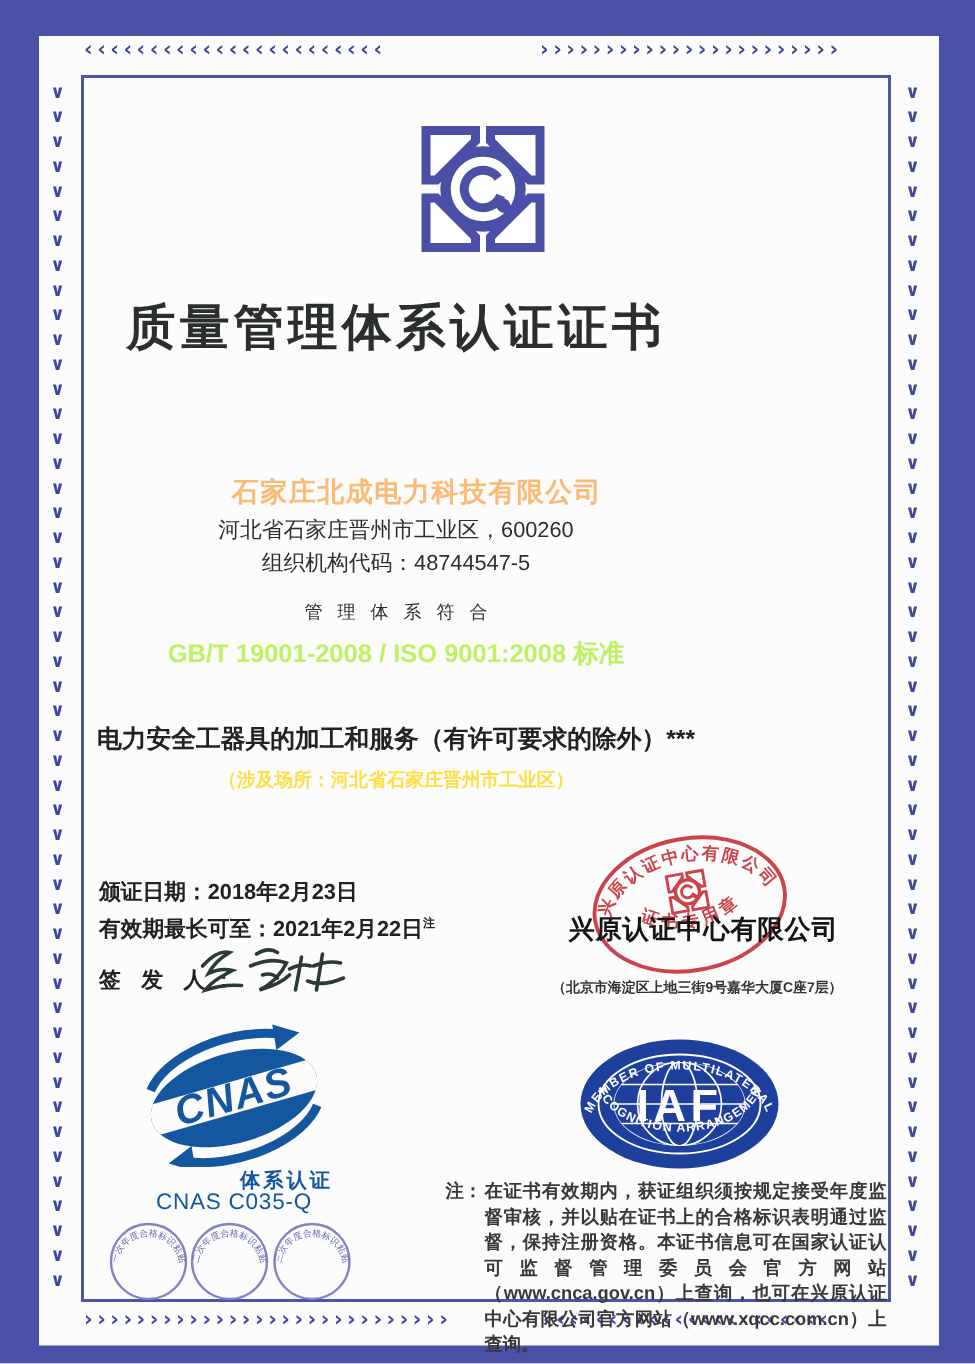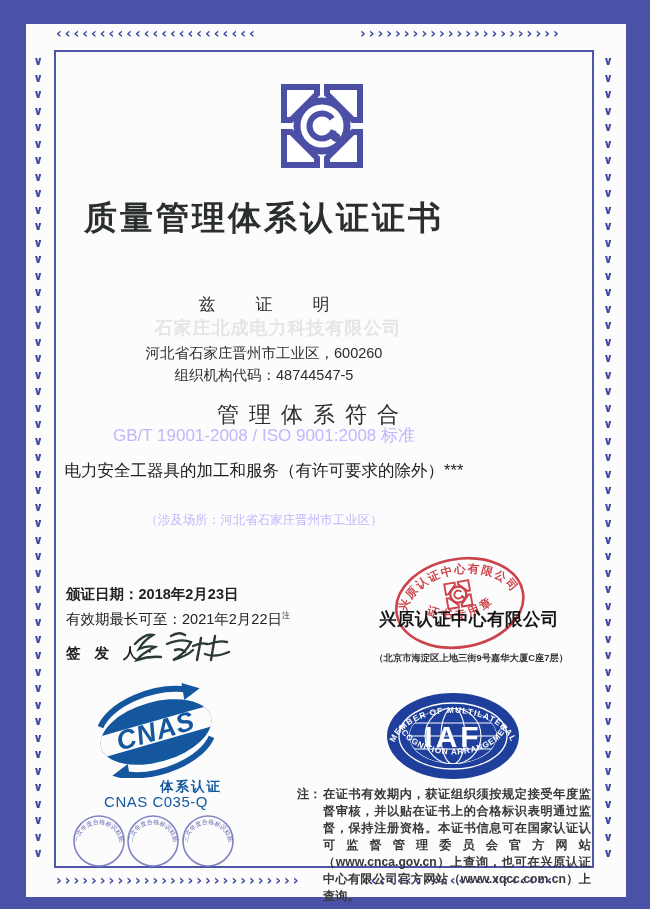--- a/index.html
+++ b/index.html
@@ -14,37 +14,37 @@
   .chev-v { position:absolute; font-family:"DejaVu Sans",sans-serif; font-weight:bold; font-size:12px;
             color:#3e47a0; writing-mode:vertical-rl; text-orientation:upright; letter-spacing:2.5px;
             height:812px; overflow:hidden; line-height:12px; }
   .inner-frame { position:absolute; left:54px; top:50px; width:540px; height:818px;
                  border:2px solid #4d55ab; }
   .title { top:196px; font-size:33px; font-weight:bold; letter-spacing:3px; color:#2b2f2c; }
   .reg { top:258px; left:388px; font-weight:bold; color:#1e1e1e; white-space:nowrap; }
   .reg .lbl { font-size:15px; }
   .reg .num { font-size:16px; letter-spacing:0.5px; }
   .certify { top:293px; font-size:17px; color:#2d2d2d; letter-spacing:40px; text-indent:40px; }
-  .company { top:316px; font-size:18px; font-weight:bold; color:#e5e5e5; letter-spacing:1px;padding-left:28px; }
+  .company { top:316px; font-size:18px; font-weight:bold; color:#fdba74; letter-spacing:1px;padding-left:28px; }
   .addr { top:344px; font-size:14.5px; color:#2d2d2d; }
   .orgcode { top:366px; font-size:14.5px; color:#2d2d2d; }
-  .sys-head { top:400px; font-size:22px; color:#2d2d2d; letter-spacing:10px; text-indent:10px;margin-left:44px; }
-  .standard { top:424px; font-size:17px; font-weight:normal; color:#c4b5fd; }
+  .sys-head { top:400px; font-size:12px; color:#2d2d2d; letter-spacing:10px; text-indent:10px; }
+  .standard { top:424px; font-size:17px; font-weight:bold; color:#bef264; }
   .scope-head { top:461px; font-size:14.5px; color:#2d2d2d; }
-  .scope { top:460px; font-size:16.5px; font-weight:normal; color:#222; }
-  .sites { top:512px; font-size:12.5px; font-weight:normal; color:#c4b5fd; }
+  .scope { top:482px; font-size:16.5px; font-weight:bold; color:#222; }
+  .sites { top:512px; font-size:12.5px; font-weight:bold; color:#fde047; }
   .date1 { top:585px; left:66px; font-size:14.5px; font-weight:600; color:#222; }
-  .date2 { top:610px; left:66px; font-size:14.5px; font-weight:400; color:#222; }
+  .date2 { top:610px; left:66px; font-size:14.5px; font-weight:700; color:#222; }
   .date2 sup { font-size:8px; }
-  .signer { top:644px; left:66px; font-size:14.5px; font-weight:600; color:#222; letter-spacing:5px; }
+  .signer { top:644px; left:66px; font-size:14.5px; font-weight:600; color:#222; letter-spacing:5px;font-family:Liberation Serif, serif; }
   .sig-svg { left:130px; top:626px; }
   .stamp { left:392px; top:556px; width:136px; height:96px; transform:rotate(-10deg); opacity:0.92; z-index:1; }
   .certifier-name { left:378px; top:607px; width:182px; text-align:center; font-size:17.5px;
                     font-weight:bold; color:#151515; letter-spacing:0.5px; z-index:2; }
-  .certifier-addr { left:368px; top:652px; width:200px; text-align:right; font-size:9.3px;
+  .certifier-addr { left:368px; top:652px; width:200px; text-align:left; font-size:9.3px;
                     font-weight:600; color:#333; z-index:2; }
   .cnas-cap1 { left:90px; top:778px; width:132px; text-align:right; font-size:13.5px;
                font-weight:bold; color:#14579f; letter-spacing:2px; }
   .cnas-cap2 { left:90px; top:793px; width:132px; text-align:center; font-size:15px;
                font-weight:normal; color:#14579f; letter-spacing:0.5px; }
   .note { left:297px; top:786px; width:294px; display:flex; font-size:12.2px; font-weight:600;
           color:#383838; line-height:17px; }
   .note .note-label { flex:0 0 26px; }
   .note .note-body { flex:1; text-align:justify; }
   .hidden-defs { position:absolute; width:0; height:0; overflow:hidden; }
@@ -78,21 +78,20 @@
   <span class="chev-v" style="left:602px; top:54px;">∨∨∨∨∨∨∨∨∨∨∨∨∨∨∨∨∨∨∨∨∨∨∨∨∨∨∨∨∨∨∨∨∨∨∨∨∨∨∨∨∨∨∨∨∨∨∨∨∨∨∨∨∨∨∨∨</span>
   <div class="inner-frame"></div>
 
   <svg class="abs" style="left:272px; top:80px; color:#4b50a6;" width="100" height="98" viewBox="0 0 100 96">
     <use href="#knot"></use>
   </svg>
 
   <div class="abs center title">质量管理体系认证证书</div>
 
 
-  <div class="abs center certify">兹证明</div>
   <div class="abs center company">石家庄北成电力科技有限公司</div>
   <div class="abs center addr">河北省石家庄晋州市工业区，600260</div>
   <div class="abs center orgcode">组织机构代码：48744547-5</div>
   <div class="abs center sys-head">管理体系符合</div>
   <div class="abs center standard">GB/T 19001-2008 / ISO 9001:2008 标准</div>
   <div class="abs center scope">电力安全工器具的加工和服务（有许可要求的除外）***</div>
   <div class="abs center sites">（涉及场所：河北省石家庄晋州市工业区）</div>
 
   <div class="abs date1">颁证日期：2018年2月23日</div>
   <div class="abs date2">

